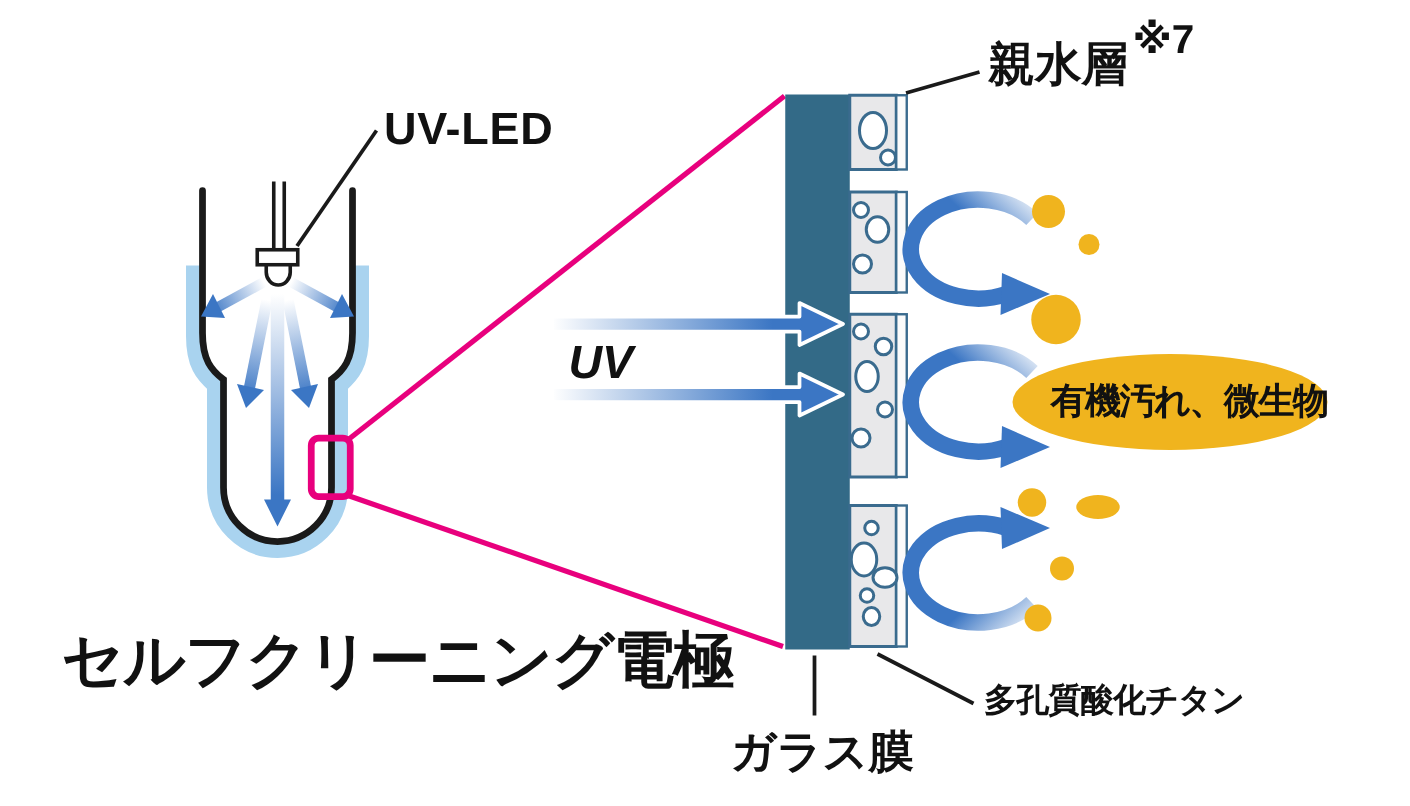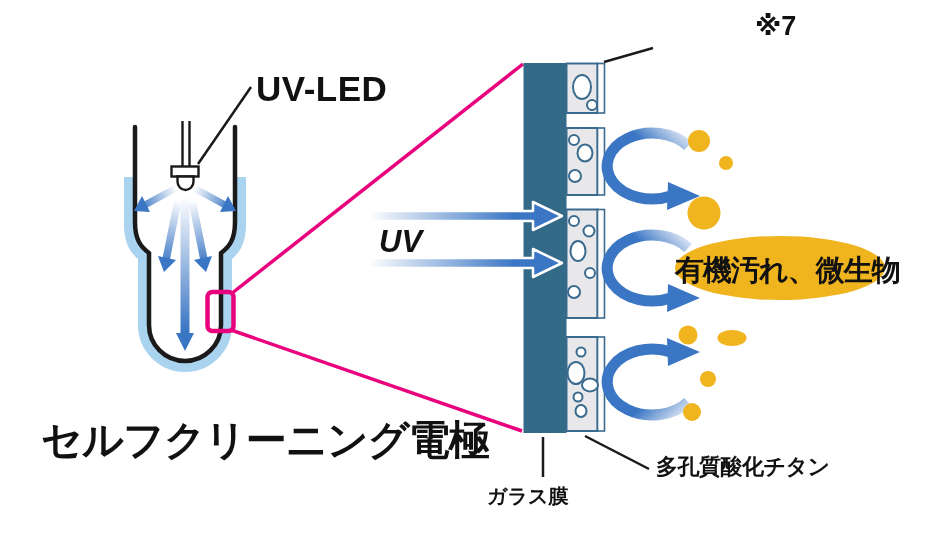--- a/index.html
+++ b/index.html
@@ -2,27 +2,27 @@
 <html><head>
 <meta charset="utf-8">
 <style>
   html,body{margin:0;padding:0;background:#fff;}
   .stage{
     position:relative;width:940px;height:537px;background:#ffffff;overflow:hidden;
     font-family:"Liberation Sans","DejaVu Sans",sans-serif;
   }
   .stage svg{position:absolute;left:0;top:0;}
   .lbl{position:absolute;color:#111;font-weight:700;white-space:nowrap;line-height:1.05;}
-  .lbl-uvled{left:256px;top:71px;font-size:35px;letter-spacing:0.5px;text-align:center;}
+  .lbl-uvled{left:256px;top:71px;font-size:30px;letter-spacing:0.5px;text-align:center;}
   .lbl-uv{left:379px;top:226px;font-size:31px;font-style:italic;}
   .lbl-hydro{left:659px;top:27px;font-size:31px;}
   .lbl-foot{left:755px;top:12px;font-size:27px;}
-  .lbl-organic{left:675px;top:255px;width:210px;text-align:center;font-size:29px;letter-spacing:-1px;}
+  .lbl-organic{left:675px;top:255px;width:210px;text-align:right;font-size:24px;letter-spacing:-1px;}
   .lbl-electrode{left:41px;top:419px;font-size:41px;letter-spacing:-1px;}
-  .lbl-glass{left:487px;top:486px;font-size:20px;}
+  .lbl-glass{left:487px;top:486px;font-size:30px;}
   .lbl-titanium{left:656px;top:455px;font-size:22px;letter-spacing:-0.5px;}
 </style>
 </head>
 <body>
 
 <div class="stage">
 
   <svg width="940" height="537" viewBox="0 0 940 537">
     <defs>
       <linearGradient id="uvGrad" gradientUnits="userSpaceOnUse" x1="368" y1="0" x2="515" y2="0">
@@ -159,18 +159,19 @@
     <g stroke="#1a1a1a" stroke-width="2.5">
       <line x1="251" y1="87" x2="198" y2="164"></line>
       <line x1="653" y1="48" x2="604" y2="62"></line>
       <line x1="543" y1="437" x2="543" y2="477"></line>
       <line x1="585" y1="436" x2="649" y2="469"></line>
     </g>
   </svg>
 
   <div class="lbl lbl-uvled">UV-LED</div>
   <div class="lbl lbl-uv">UV</div>
+  <div class="lbl lbl-hydro">親水層</div>
   <div class="lbl lbl-foot">※7</div>
   <div class="lbl lbl-organic">有機汚れ、微生物</div>
   <div class="lbl lbl-electrode">セルフクリーニング電極</div>
   <div class="lbl lbl-glass">ガラス膜</div>
   <div class="lbl lbl-titanium">多孔質酸化チタン</div>
 </div>
 
 </body></html>

